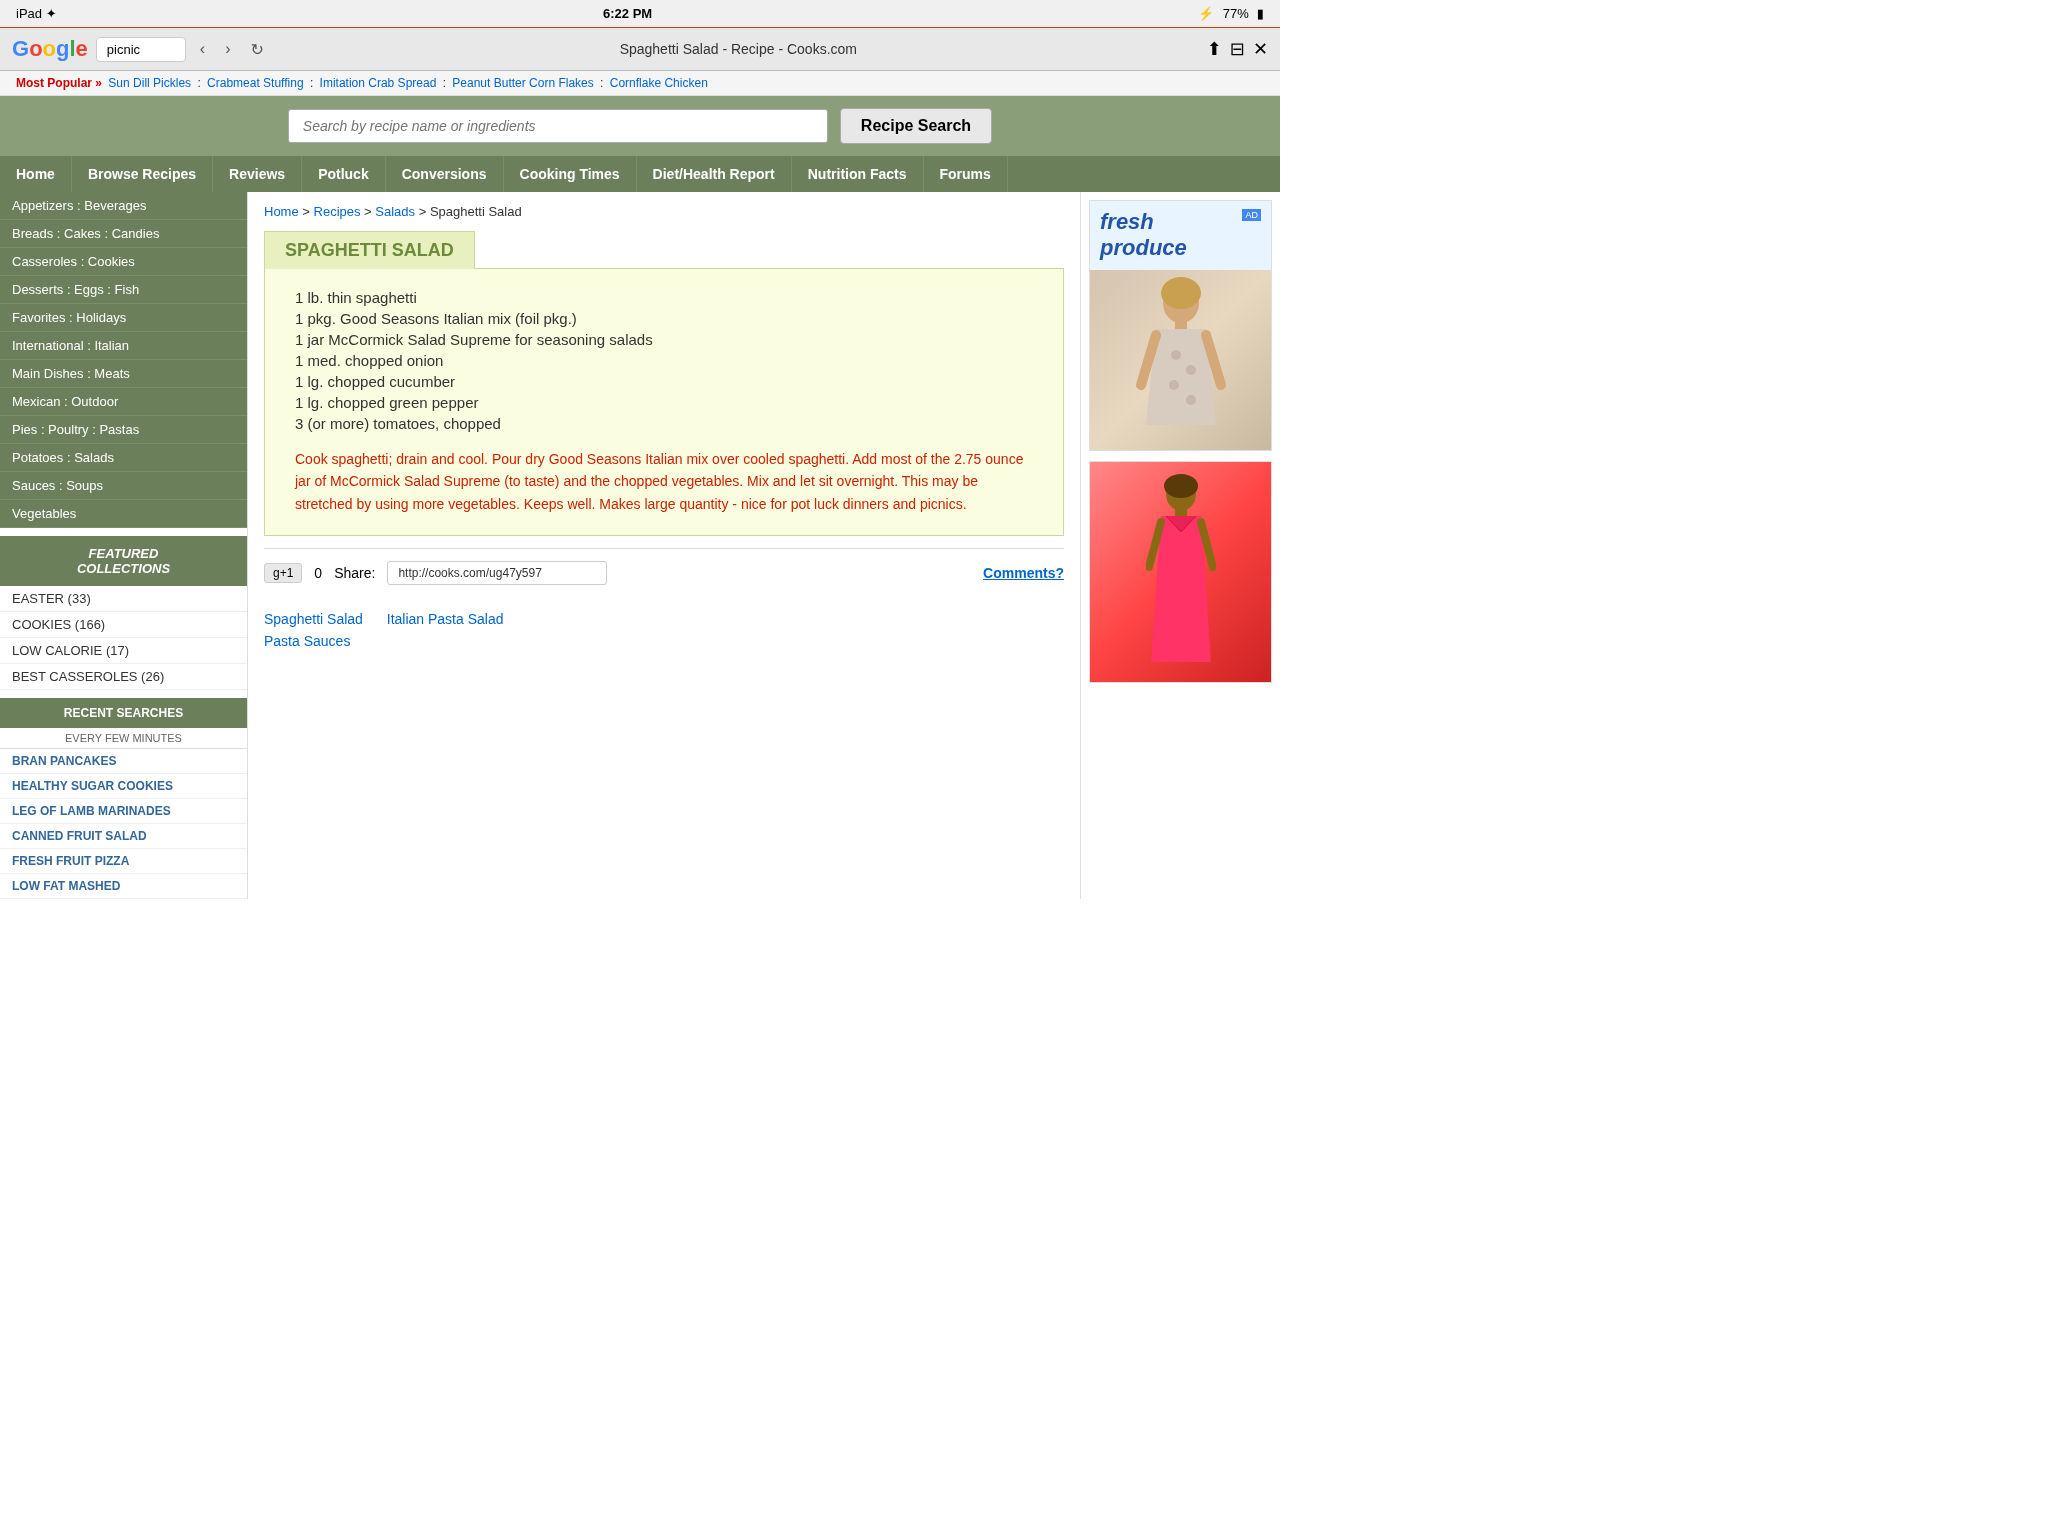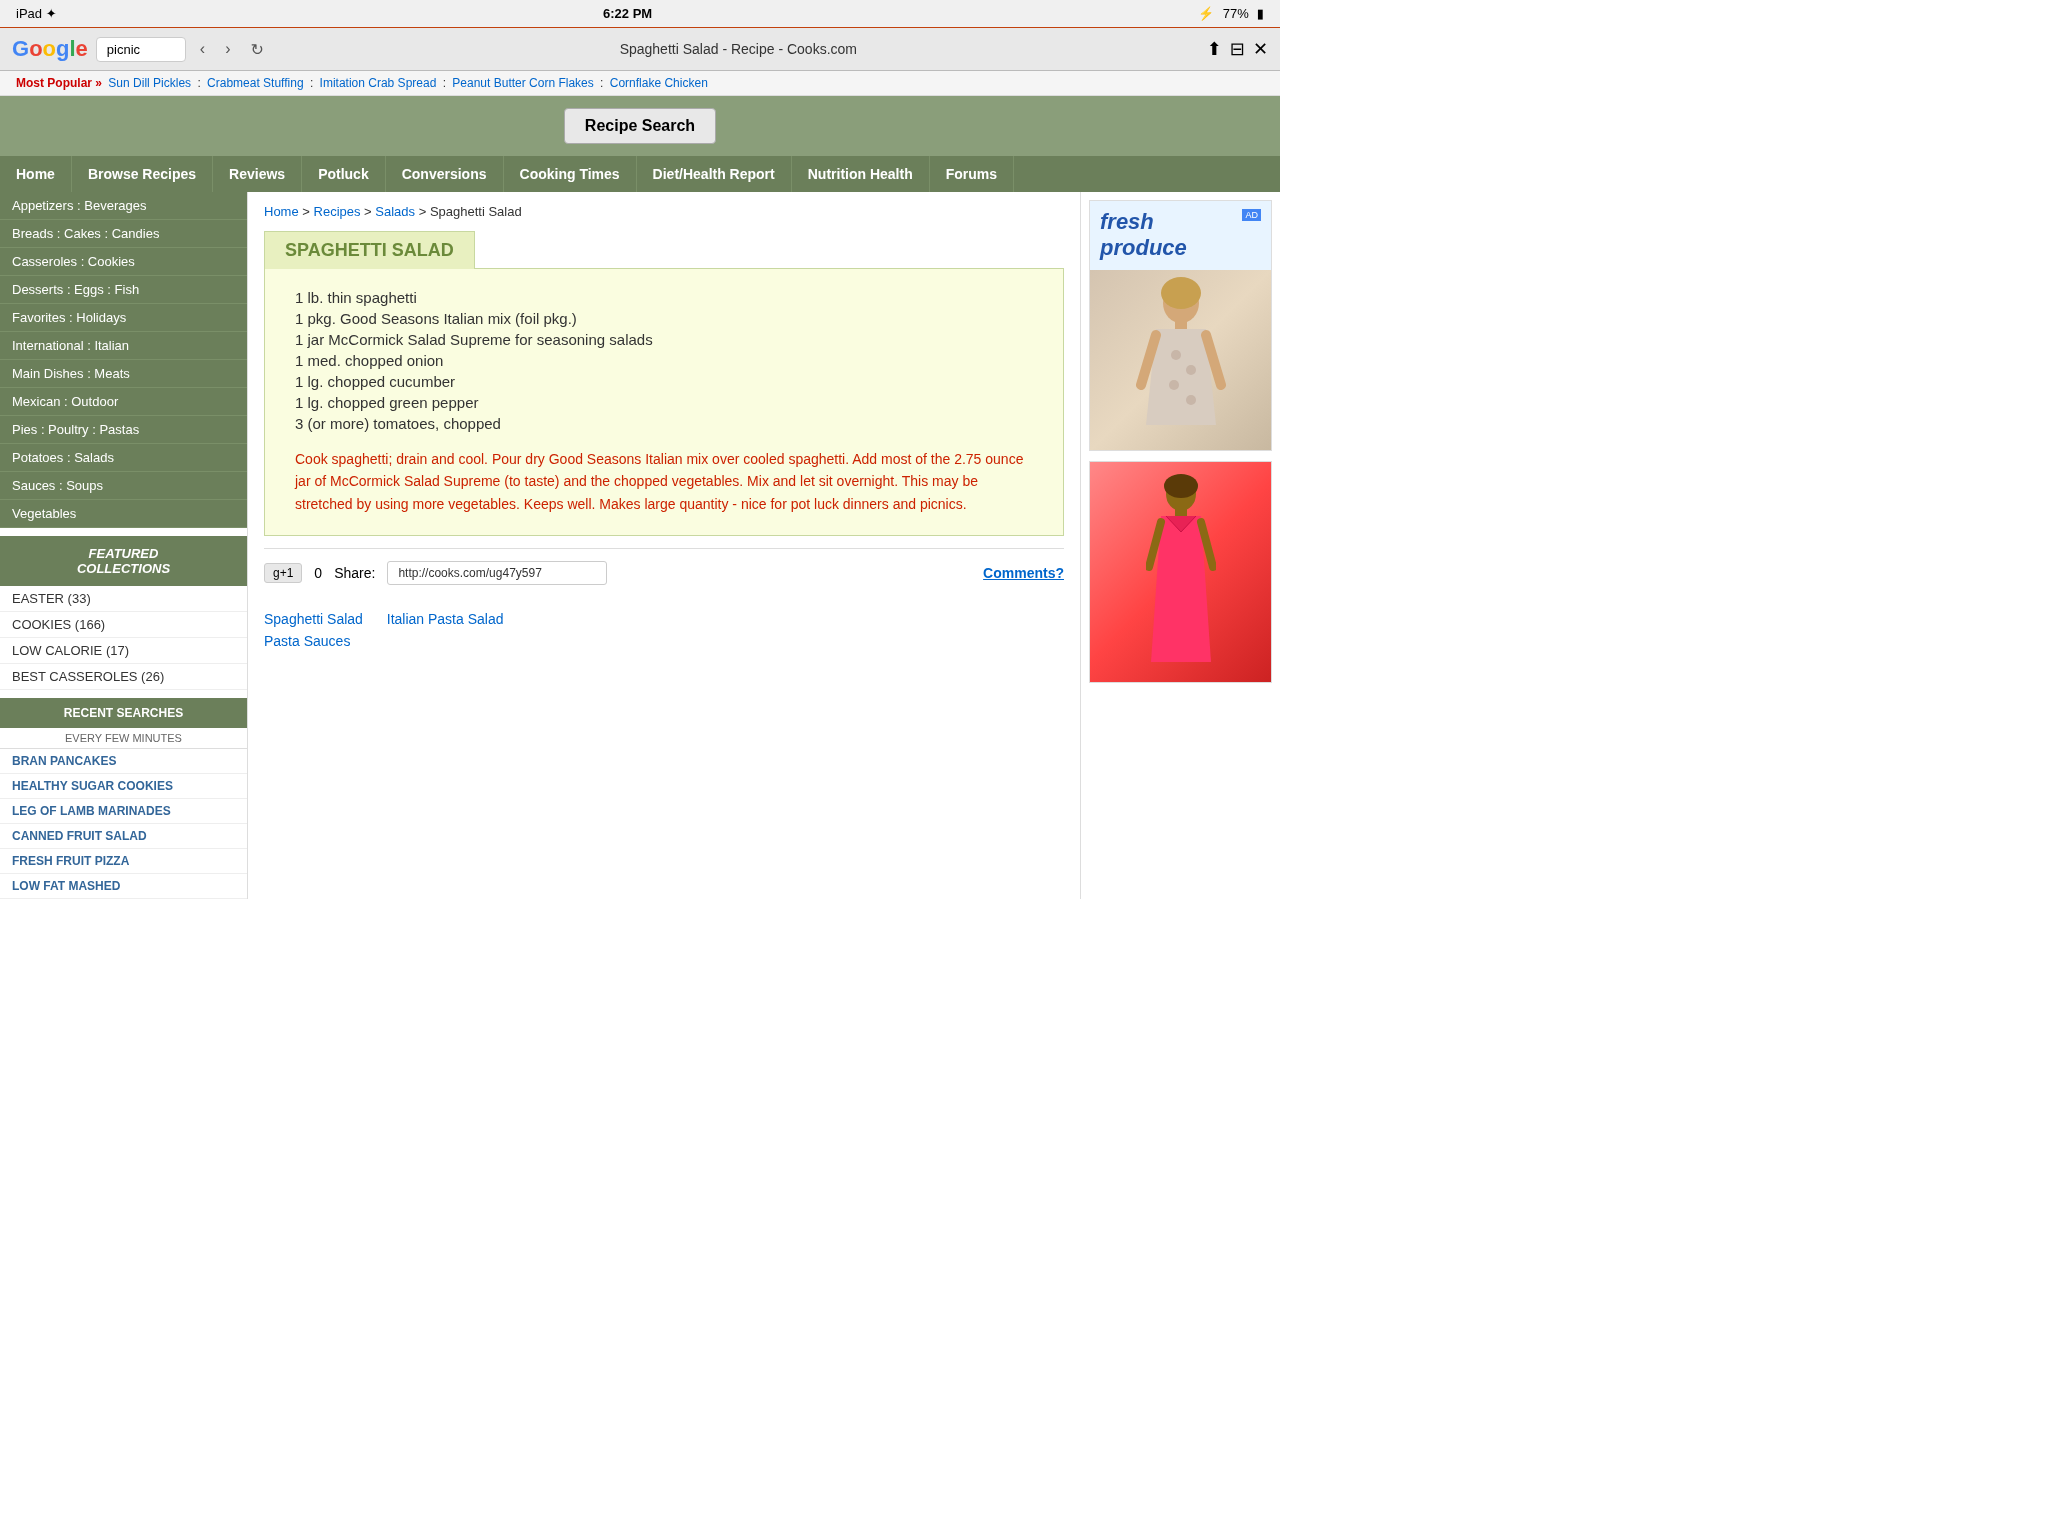--- a/index.html
+++ b/index.html
@@ -355,32 +355,33 @@
 <div class="most-popular">
   <strong>Most Popular »</strong>
   <a href="#">Sun Dill Pickles</a> :
   <a href="#">Crabmeat Stuffing</a> :
   <a href="#">Imitation Crab Spread</a> :
   <a href="#">Peanut Butter Corn Flakes</a> :
   <a href="#">Cornflake Chicken</a>
 </div>
 
 <div class="site-header">
+  <input class="search-input" type="text" placeholder="Search by recipe name or ingredients" style="">
   <button class="search-btn">Recipe Search</button>
 </div>
 
 <div class="nav-bar">
   <div class="nav-item">Home</div>
   <div class="nav-item">Browse Recipes</div>
   <div class="nav-item">Reviews</div>
   <div class="nav-item">Potluck</div>
   <div class="nav-item">Conversions</div>
   <div class="nav-item">Cooking Times</div>
   <div class="nav-item">Diet/Health Report</div>
-  <div class="nav-item">Nutrition Health</div>
+  <div class="nav-item">Nutrition Facts</div>
   <div class="nav-item">Forums</div>
 </div>
 
 <div class="main-layout">
 
   <div class="sidebar">
     <div class="sidebar-categories">
       <div class="sidebar-cat-item">Appetizers : Beverages</div>
       <div class="sidebar-cat-item">Breads : Cakes : Candies</div>
       <div class="sidebar-cat-item">Casseroles : Cookies</div>

